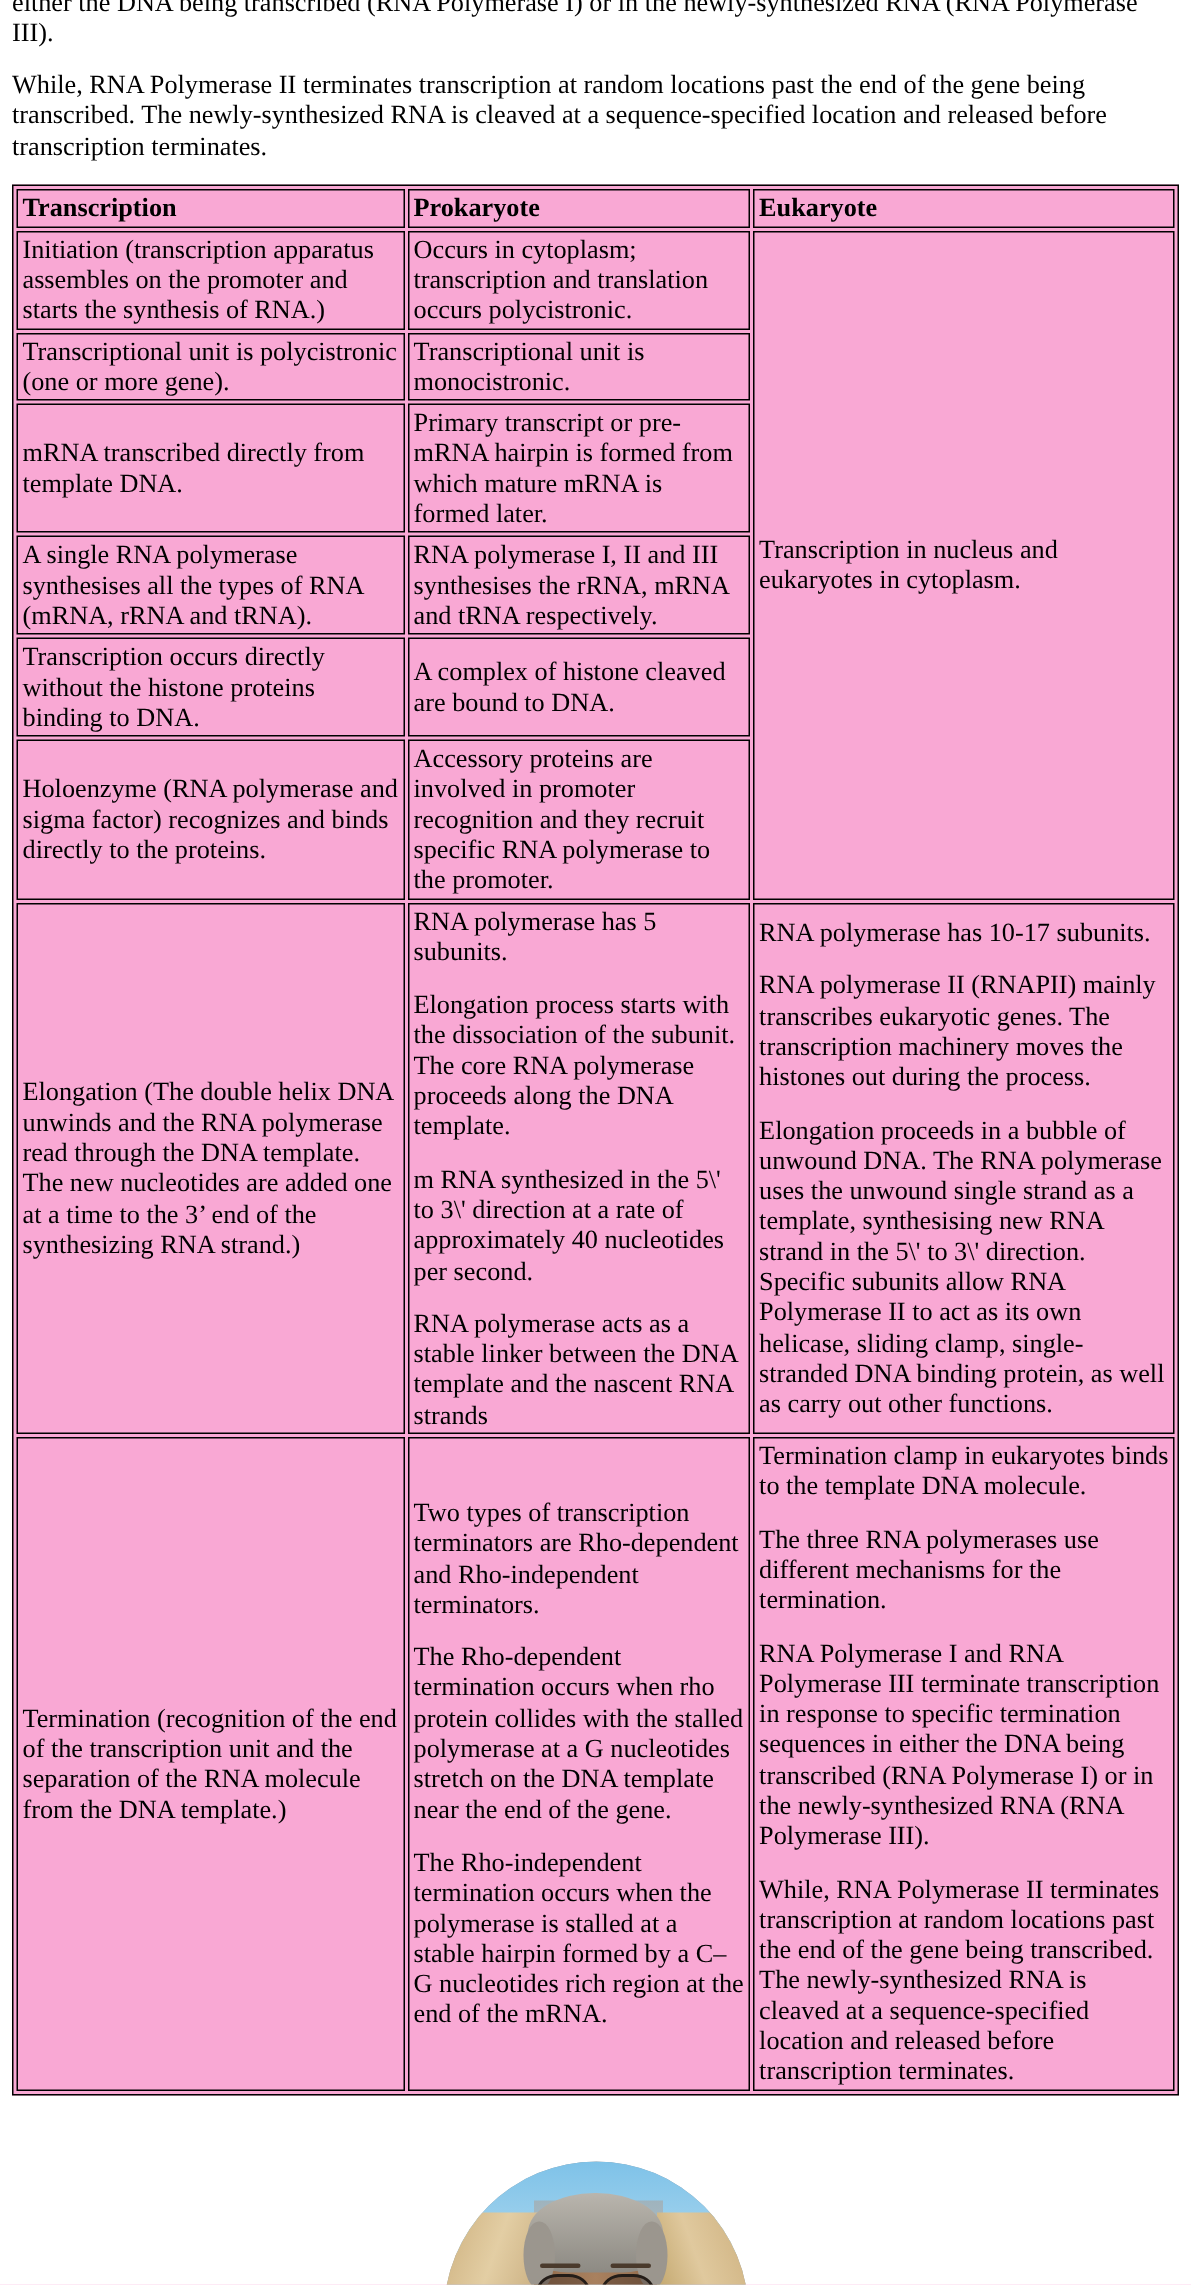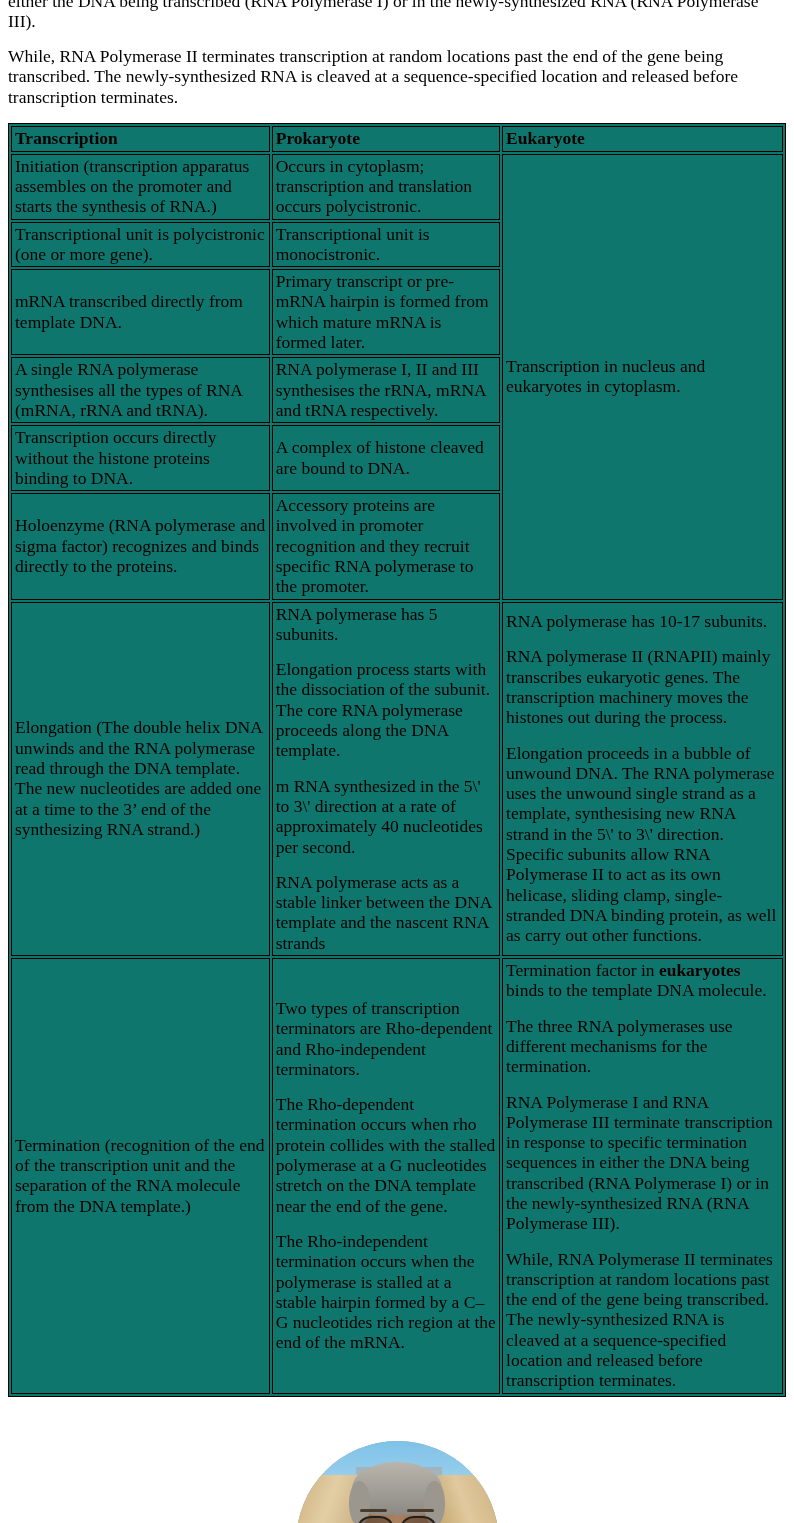--- a/index.html
+++ b/index.html
@@ -39,21 +39,21 @@
   
   .table-wrap {
     padding: 0 8px;
   }
   table.cmp {
     border-collapse: separate;
     border-spacing: 2px;
     border: 1px solid #000;
     width: 778px;
     table-layout: fixed;
-    background: #0f766e;
+    background: #f9a8d4;
   }
   table.cmp td, table.cmp th {
     border: 1px solid #000;
     padding: 1px 3px 2px 3px;
     font-size: 17.5px;
     line-height: 1.16;
     vertical-align: middle;
     text-align: left;
     font-weight: normal;
   }
@@ -64,21 +64,21 @@
   td.top, th.top { vertical-align: top; }
   .col1 { width: 256px; }
   .col2 { width: 226px; }
   .col3 { width: 278px; }
 
   .cell-p {
     margin: 0 0 15px 0;
   }
   .cell-p:last-child { margin-bottom: 0; }
   .cell-p.tight { margin-bottom: 0; }
-  b { font-weight: bold; }
+  b { font-weight: normal; }
 
   
   .photo-area {
     width: 100%;
     display: flex;
     justify-content: center;
     margin-top: 44px;
   }
   .avatar {
     position: relative;
@@ -211,21 +211,21 @@
         </tr>
 
         <tr>
           <td>Termination (recognition of the end of the transcription unit and the separation of the RNA molecule from the DNA template.)</td>
           <td>
             <p class="cell-p">Two types of transcription terminators are Rho-dependent and Rho-independent terminators.</p>
             <p class="cell-p">The Rho-dependent termination occurs when rho protein collides with the stalled polymerase at a G nucleotides stretch on the DNA template near the end of the gene.</p>
             <p class="cell-p">The Rho-independent termination occurs when the polymerase is stalled at a stable hairpin formed by a C–G nucleotides rich region at the end of the mRNA.</p>
           </td>
           <td class="top">
-            <p class="cell-p"><span>Termination factor in </span><b>eukaryotes</b><span> binds to the template DNA molecule.</span></p>
+            <p class="cell-p"><span>Termination clamp in </span><b>eukaryotes</b><span> binds to the template DNA molecule.</span></p>
             <p class="cell-p">The three RNA polymerases use different mechanisms for the termination.</p>
             <p class="cell-p">RNA Polymerase I and RNA Polymerase III terminate transcription in response to specific termination sequences in either the DNA being transcribed (RNA Polymerase I) or in the newly-synthesized RNA (RNA Polymerase III).</p>
             <p class="cell-p">While, RNA Polymerase II terminates transcription at random locations past the end of the gene being transcribed. The newly-synthesized RNA is cleaved at a sequence-specified location and released before transcription terminates.</p>
           </td>
         </tr>
       </tbody>
     </table>
   </div>
 
   <div class="photo-area">

